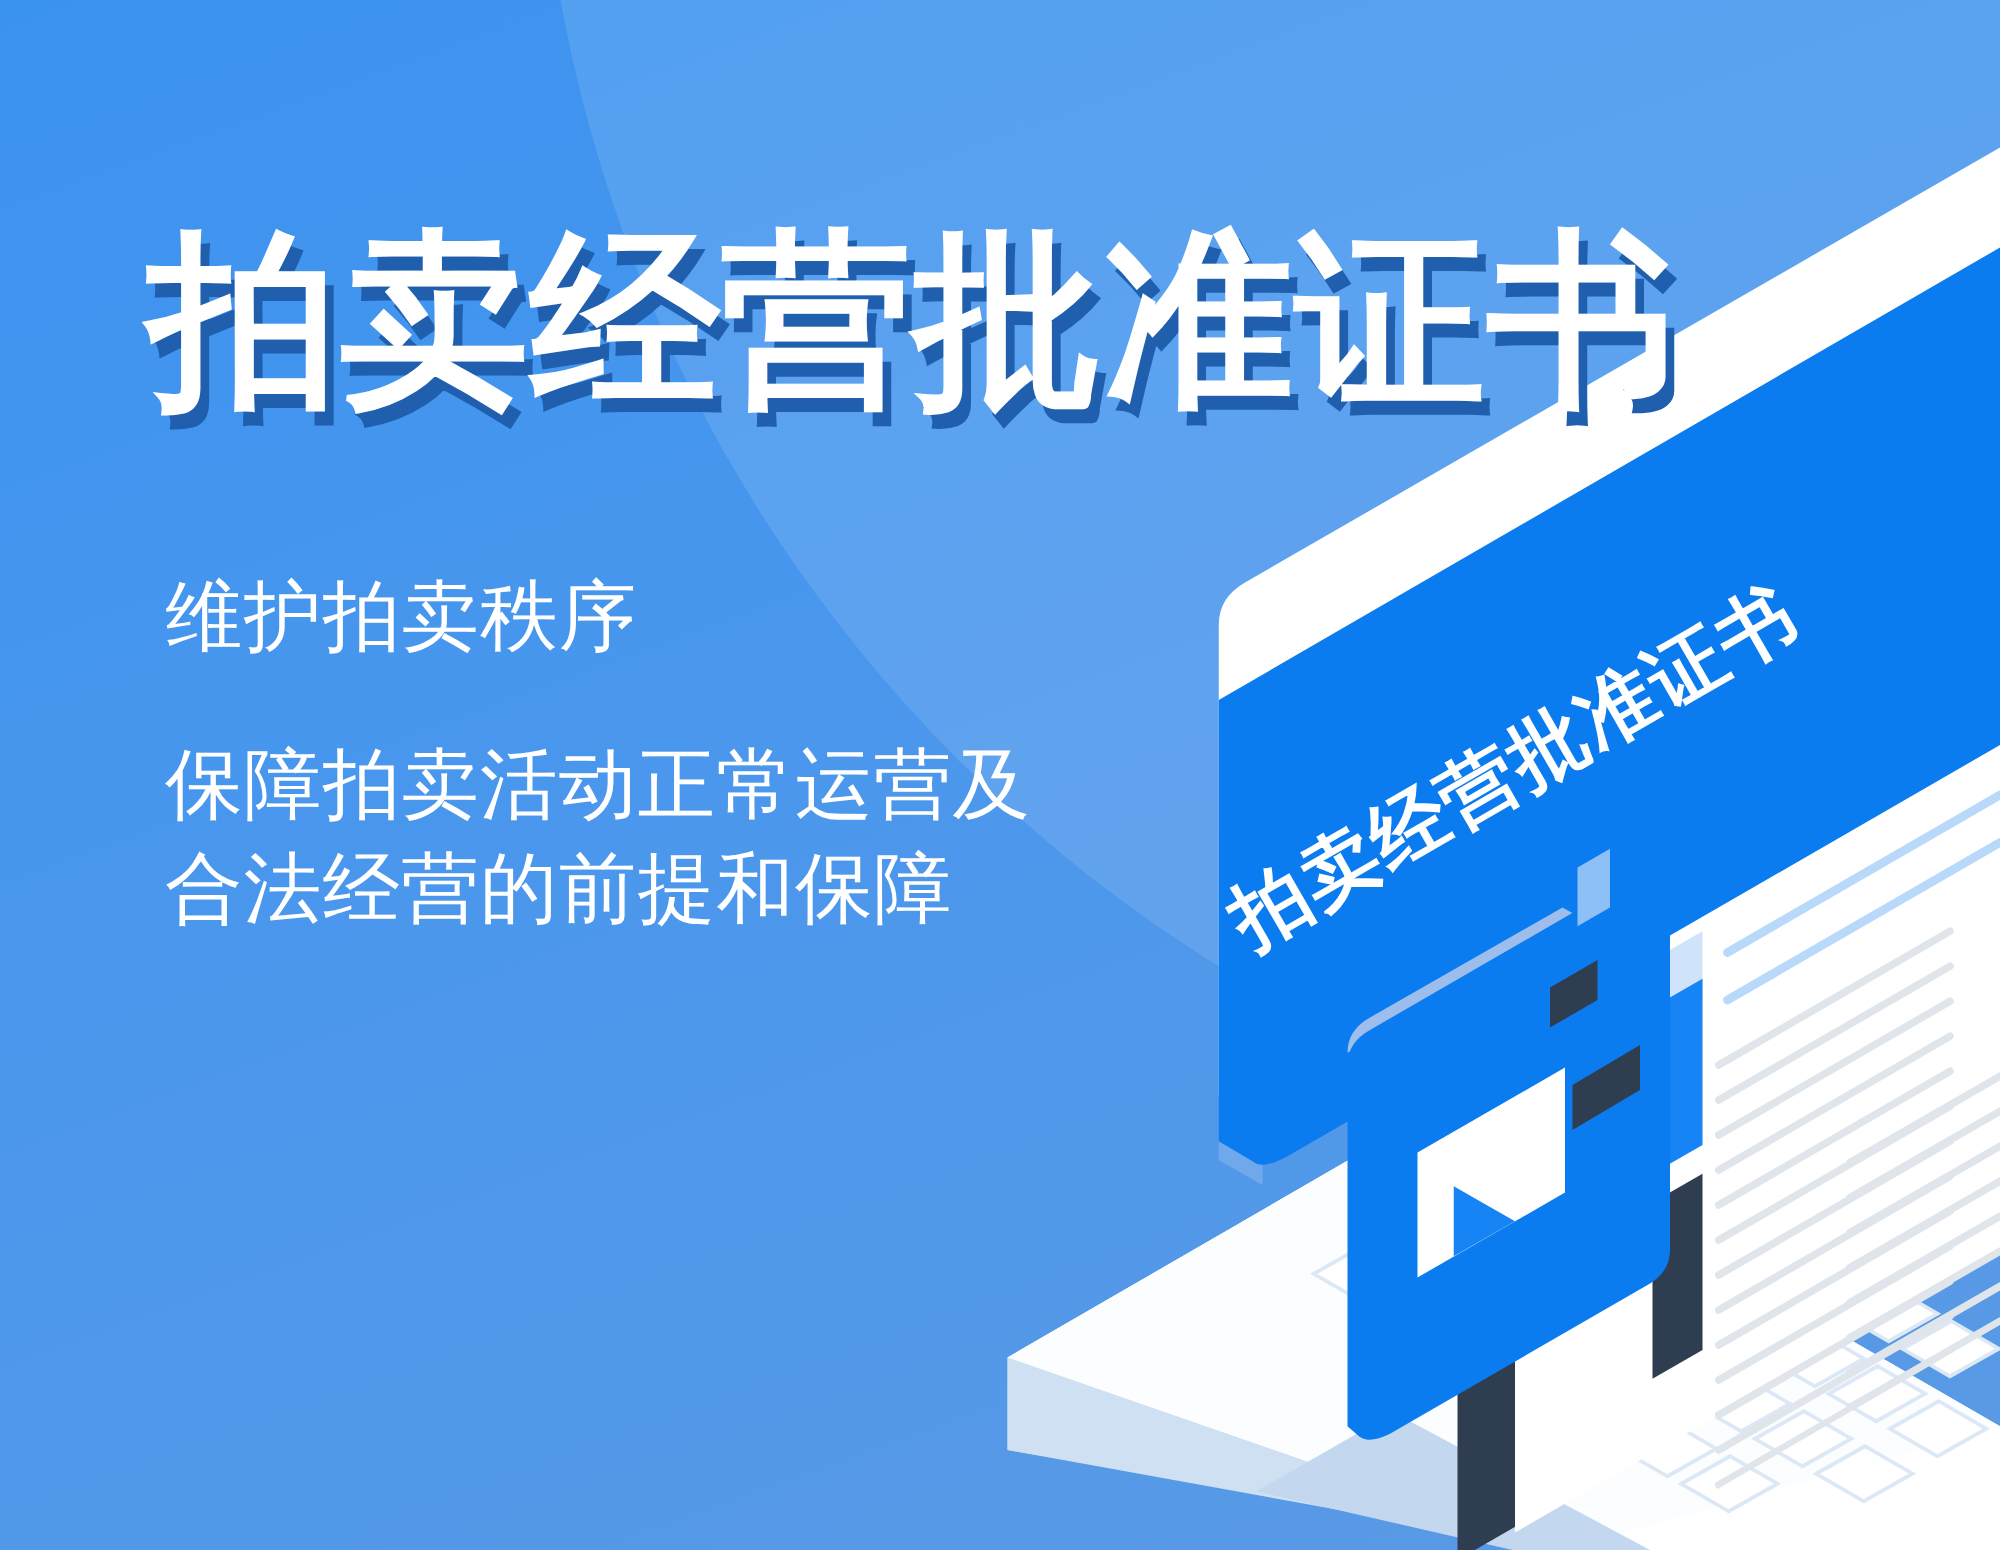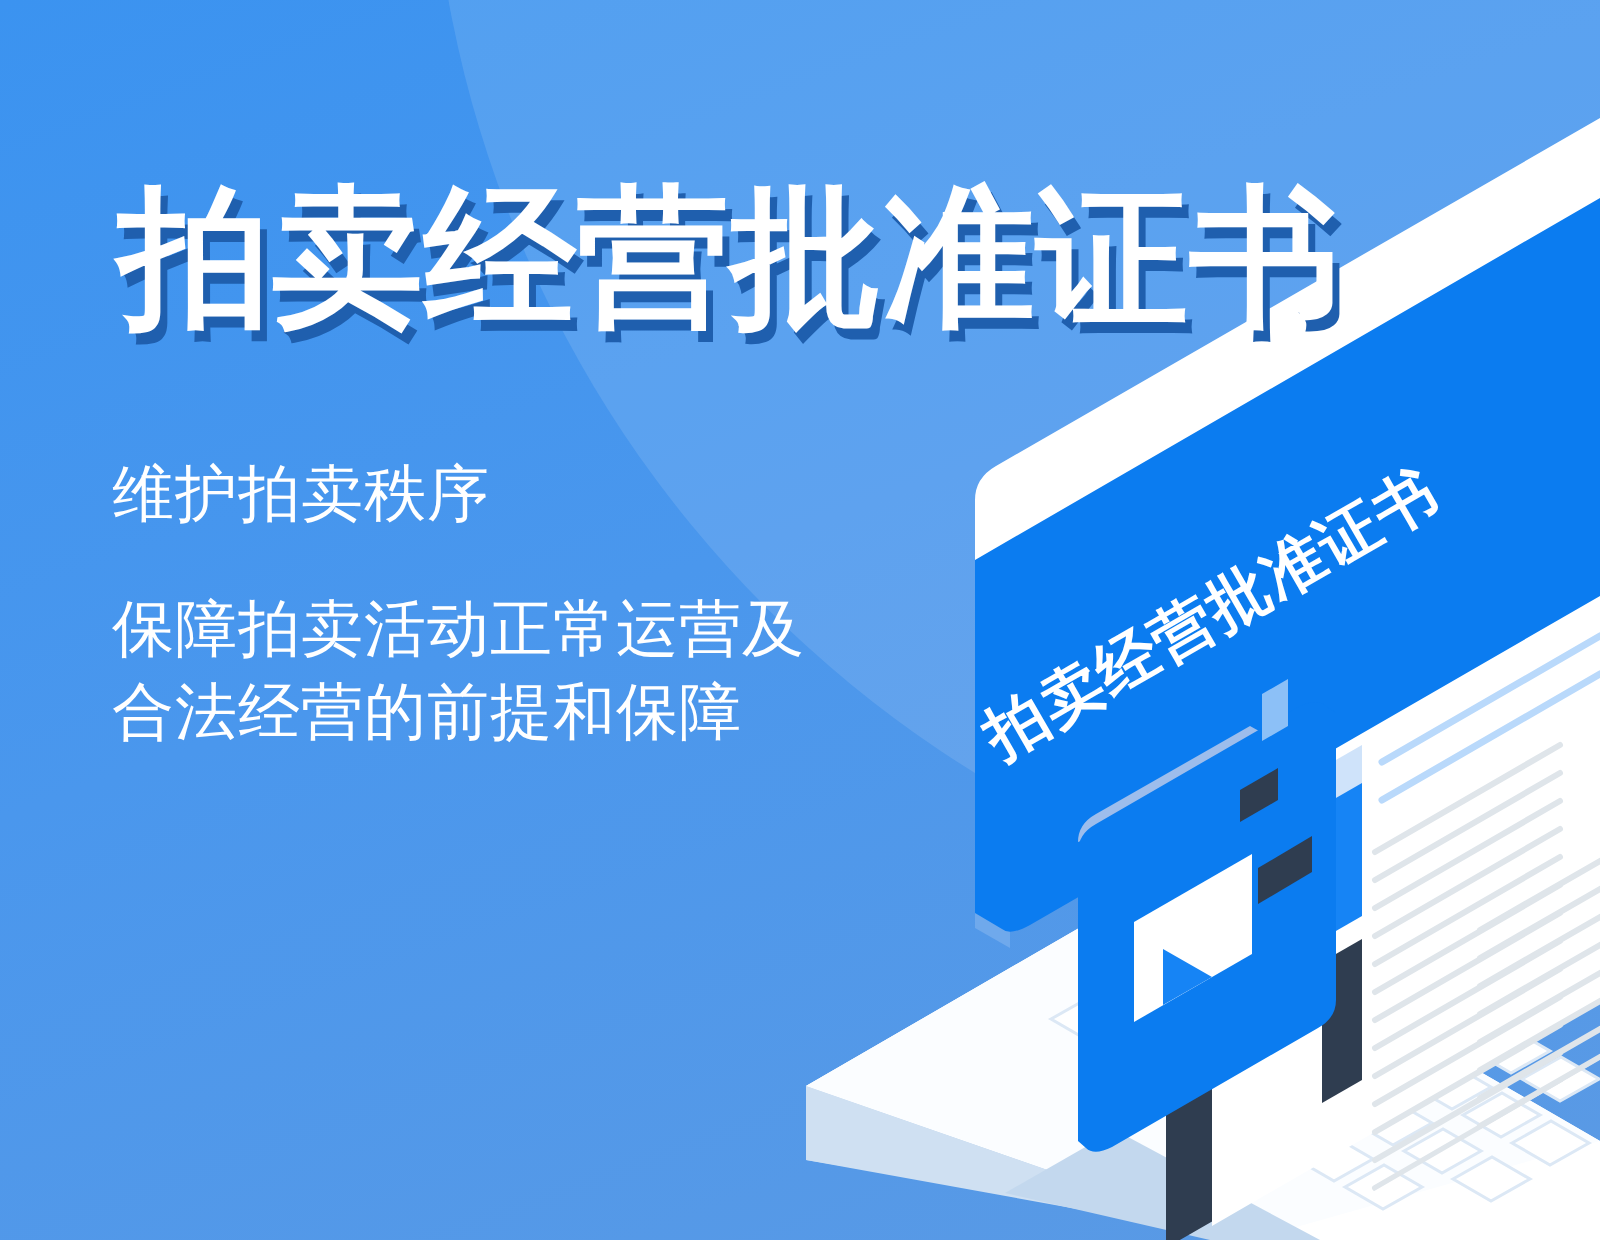--- a/index.html
+++ b/index.html
@@ -23,21 +23,21 @@
   
   .headline{
     position:absolute;left:118px;top:178px;
     font-size:152px;line-height:1.04;
     font-weight:bold;color:#ffffff;
     letter-spacing:1px;
     white-space:nowrap;
     text-shadow:7px 11px 0 #1f5fae;
   }
   
-  .bullets{position:absolute;left:112px;top:452px;width:820px;}
+  .bullets{position:absolute;left:132px;top:452px;width:820px;}
   .bullet{
     color:#ffffff;font-size:62px;line-height:1.34;
     font-weight:400;letter-spacing:1px;
     margin-bottom:52px;white-space:pre-line;
   }
   .bullet:last-child{margin-bottom:4px;}
 
   
   #art{position:absolute;left:0;top:0;width:1600px;height:1240px;}
 </style>

